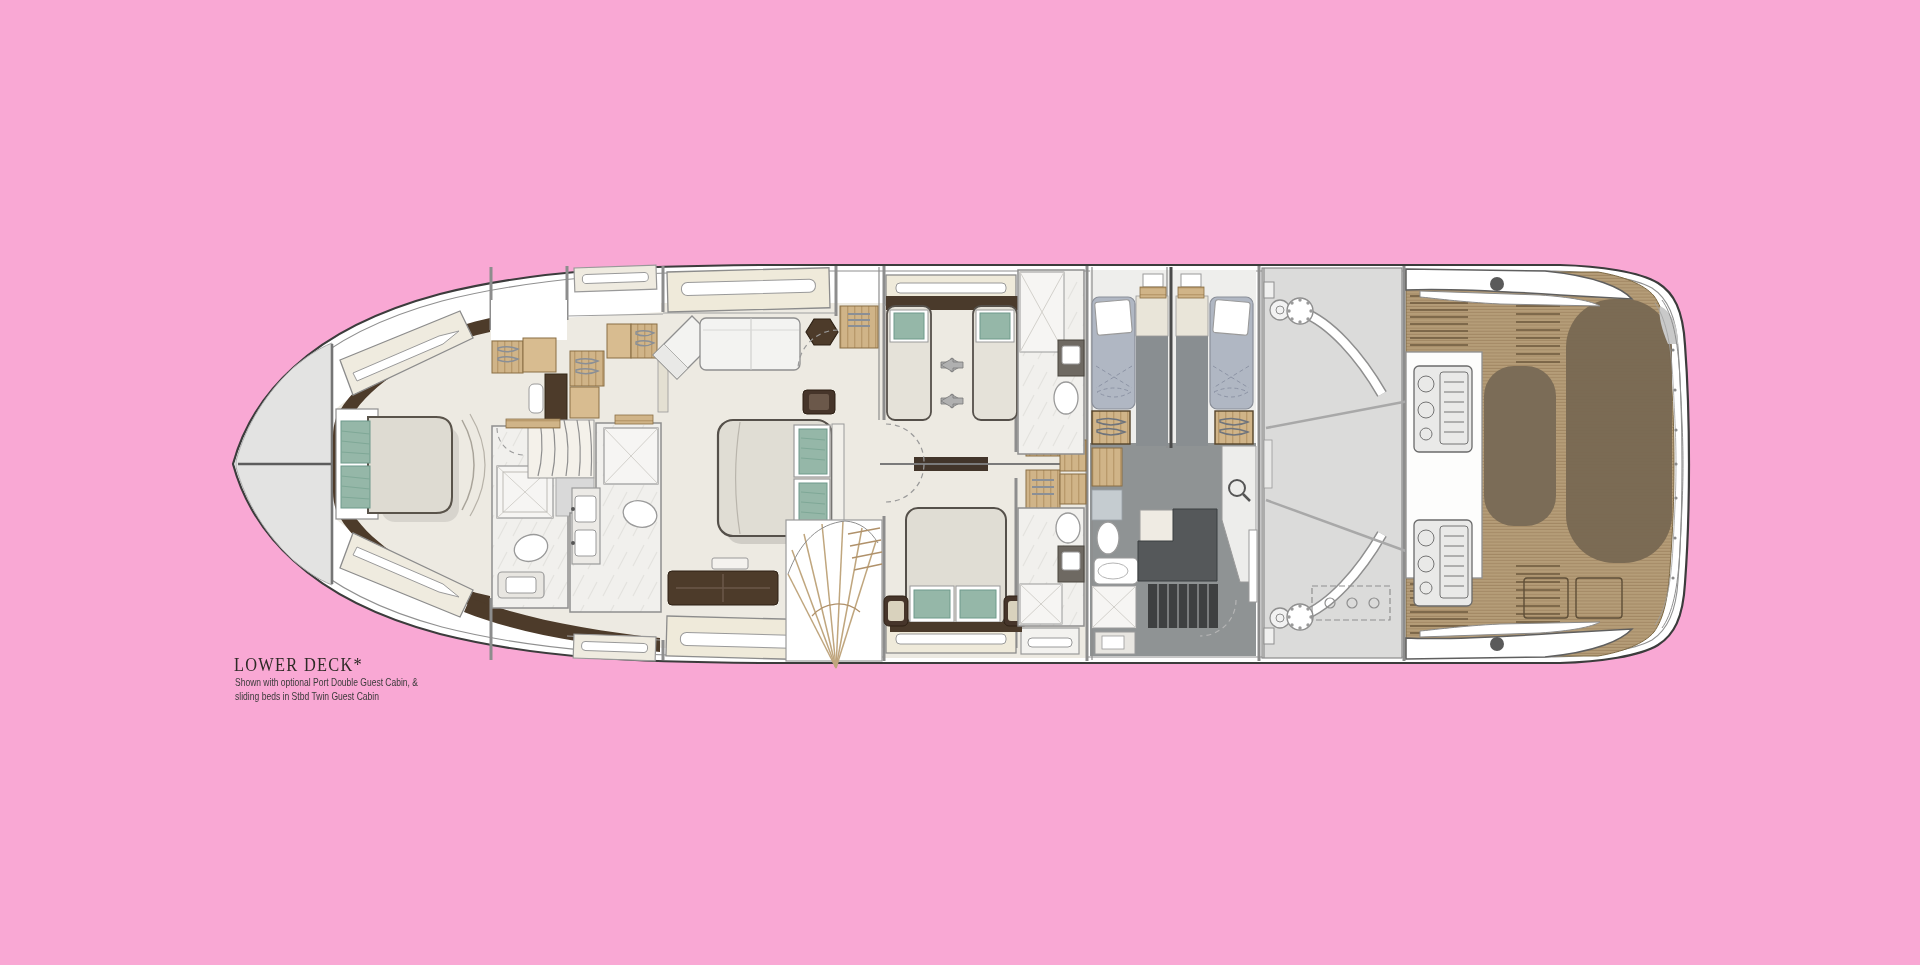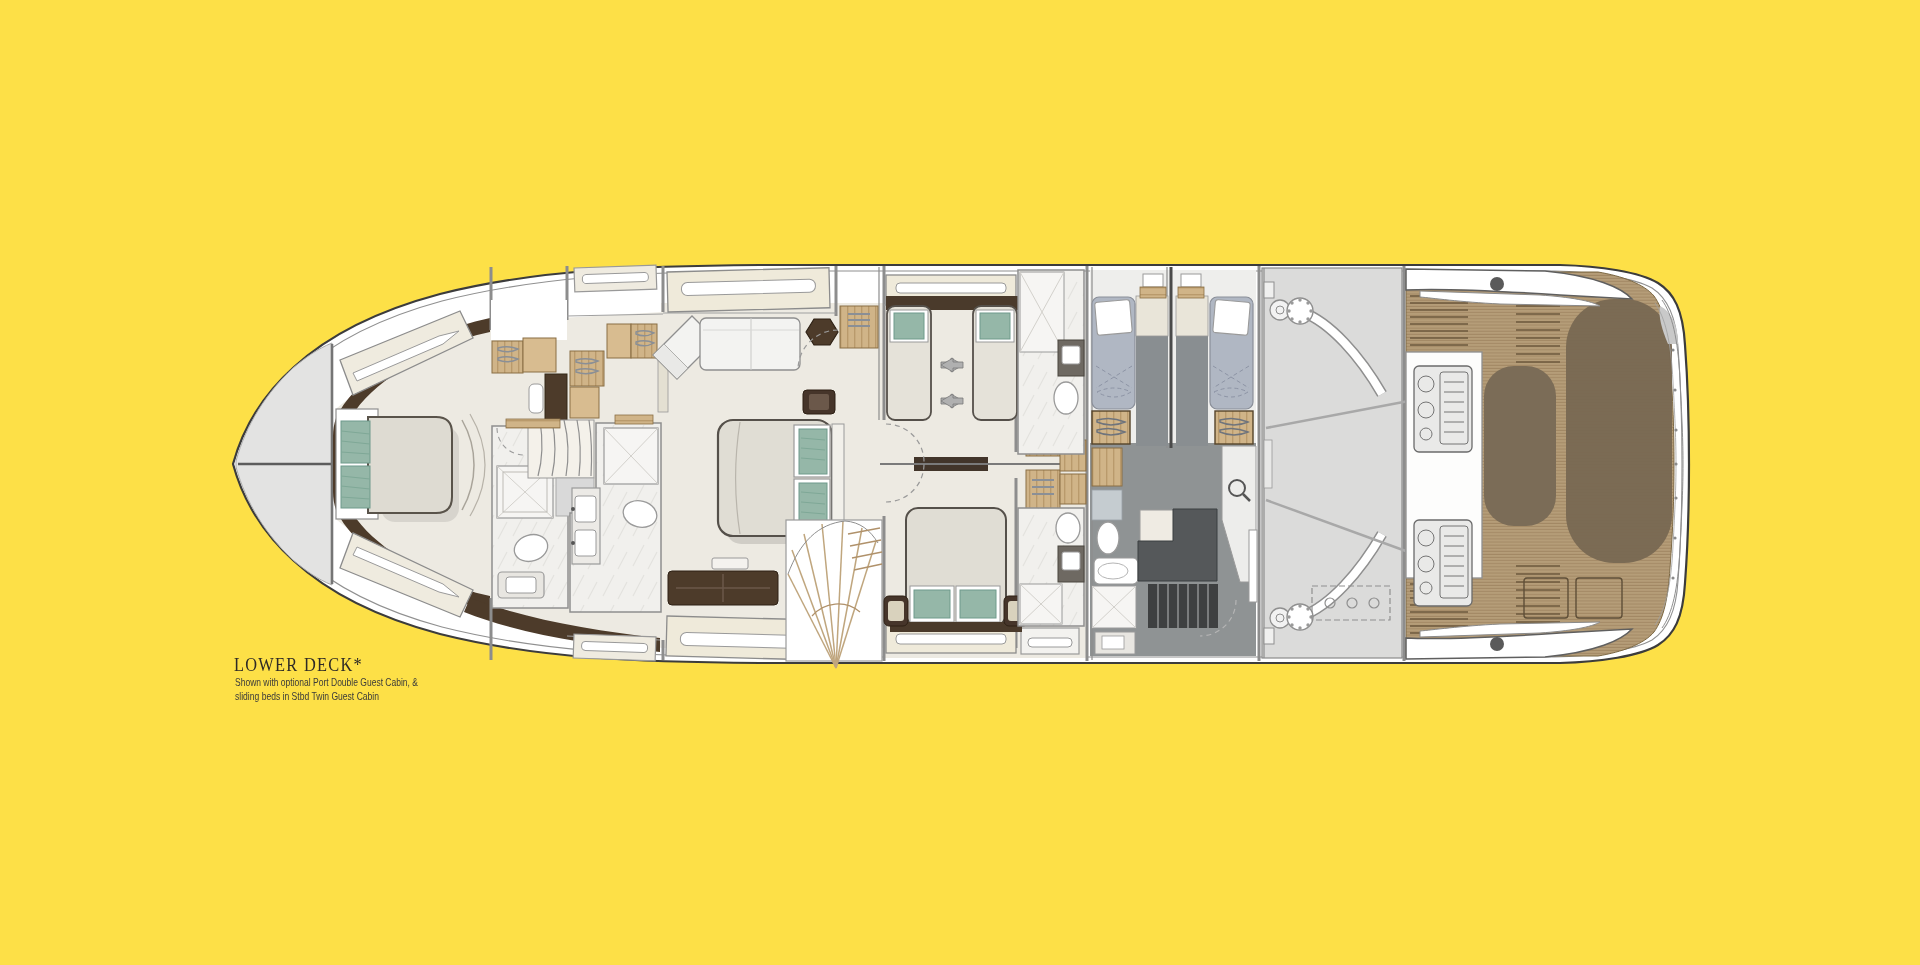--- a/index.html
+++ b/index.html
@@ -1,16 +1,16 @@
 <!DOCTYPE html>
 <html><head>
 <meta charset="utf-8">
 <style>
   html,body{margin:0;padding:0;background:#ffffff;}
-  #page{position:relative;width:1920px;height:965px;background:#fde047;overflow:hidden;font-family:"Liberation Sans",sans-serif;}
+  #page{position:relative;width:1920px;height:965px;background:#f9a8d4;overflow:hidden;font-family:"Liberation Sans",sans-serif;}
   svg{position:absolute;left:0;top:0;}
 </style>
 </head>
 <body>
 <div id="page">
 <svg width="1920" height="965" viewBox="0 0 1920 965">
 <defs>
   <pattern id="teak" width="8" height="3.1" patternUnits="userSpaceOnUse">
     <rect width="8" height="3.1" fill="#b59d78"></rect>
     <rect y="2.1" width="8" height="1" fill="#8f7350" opacity="0.5"></rect>

